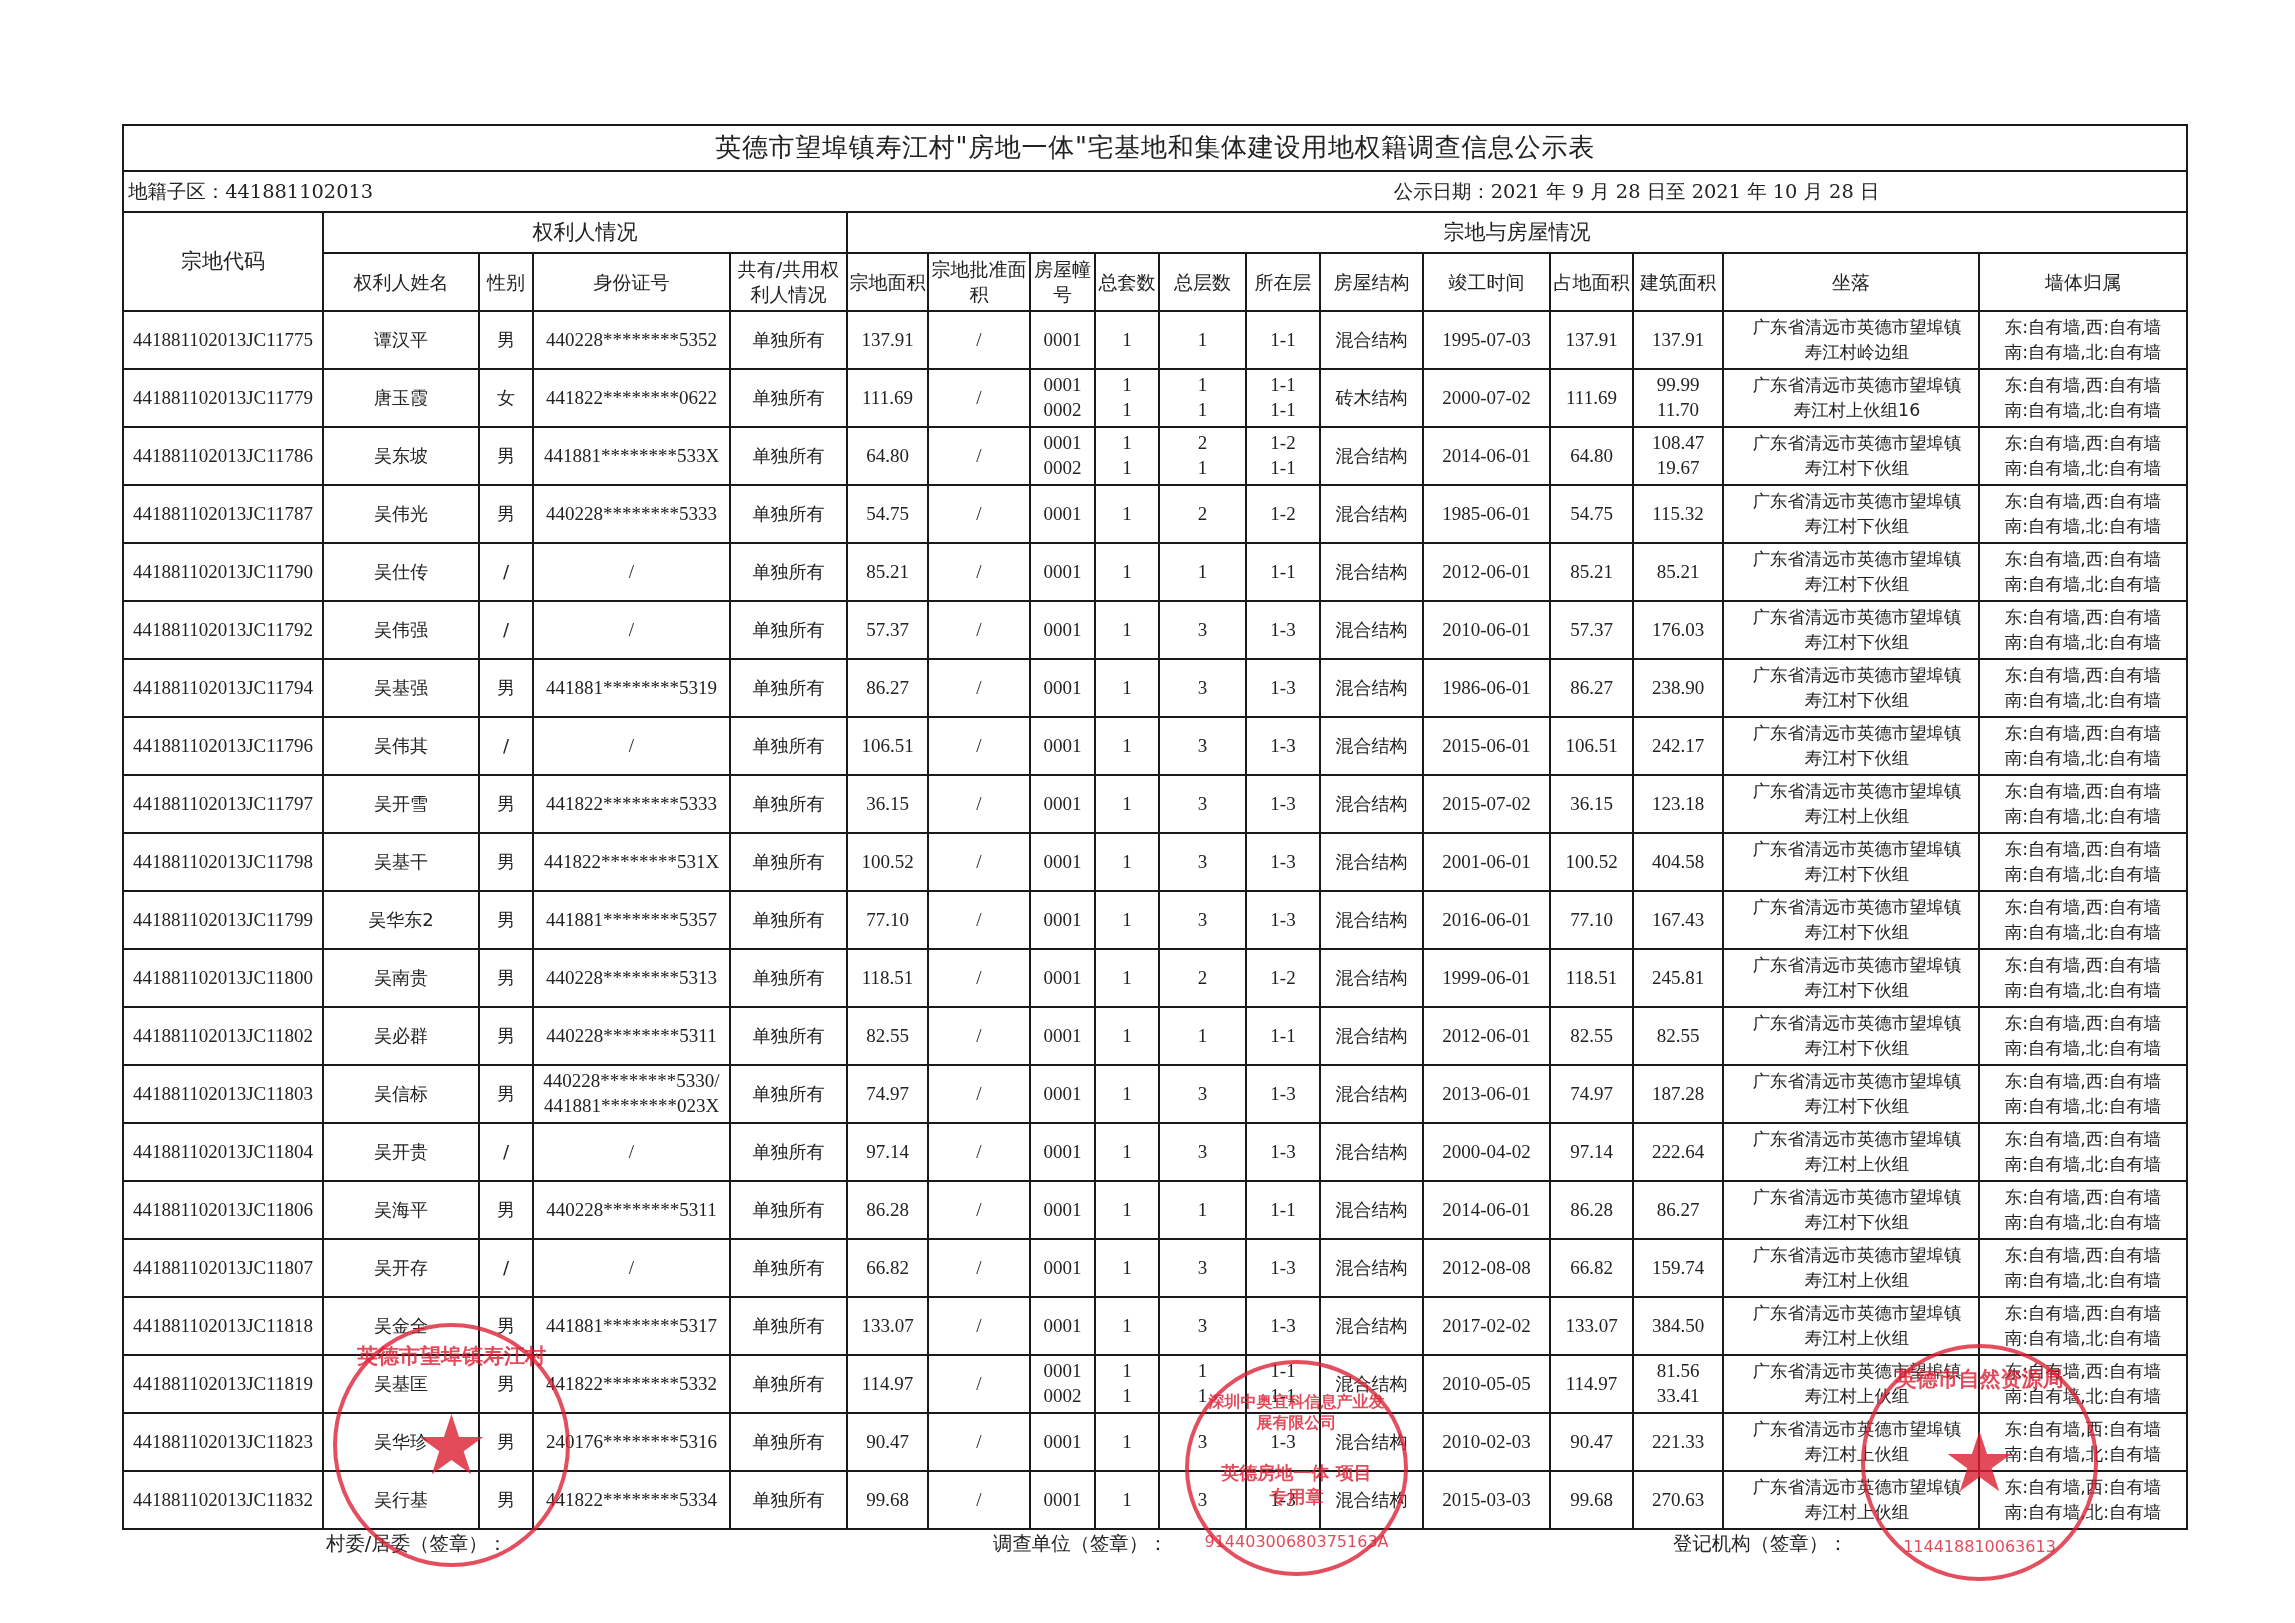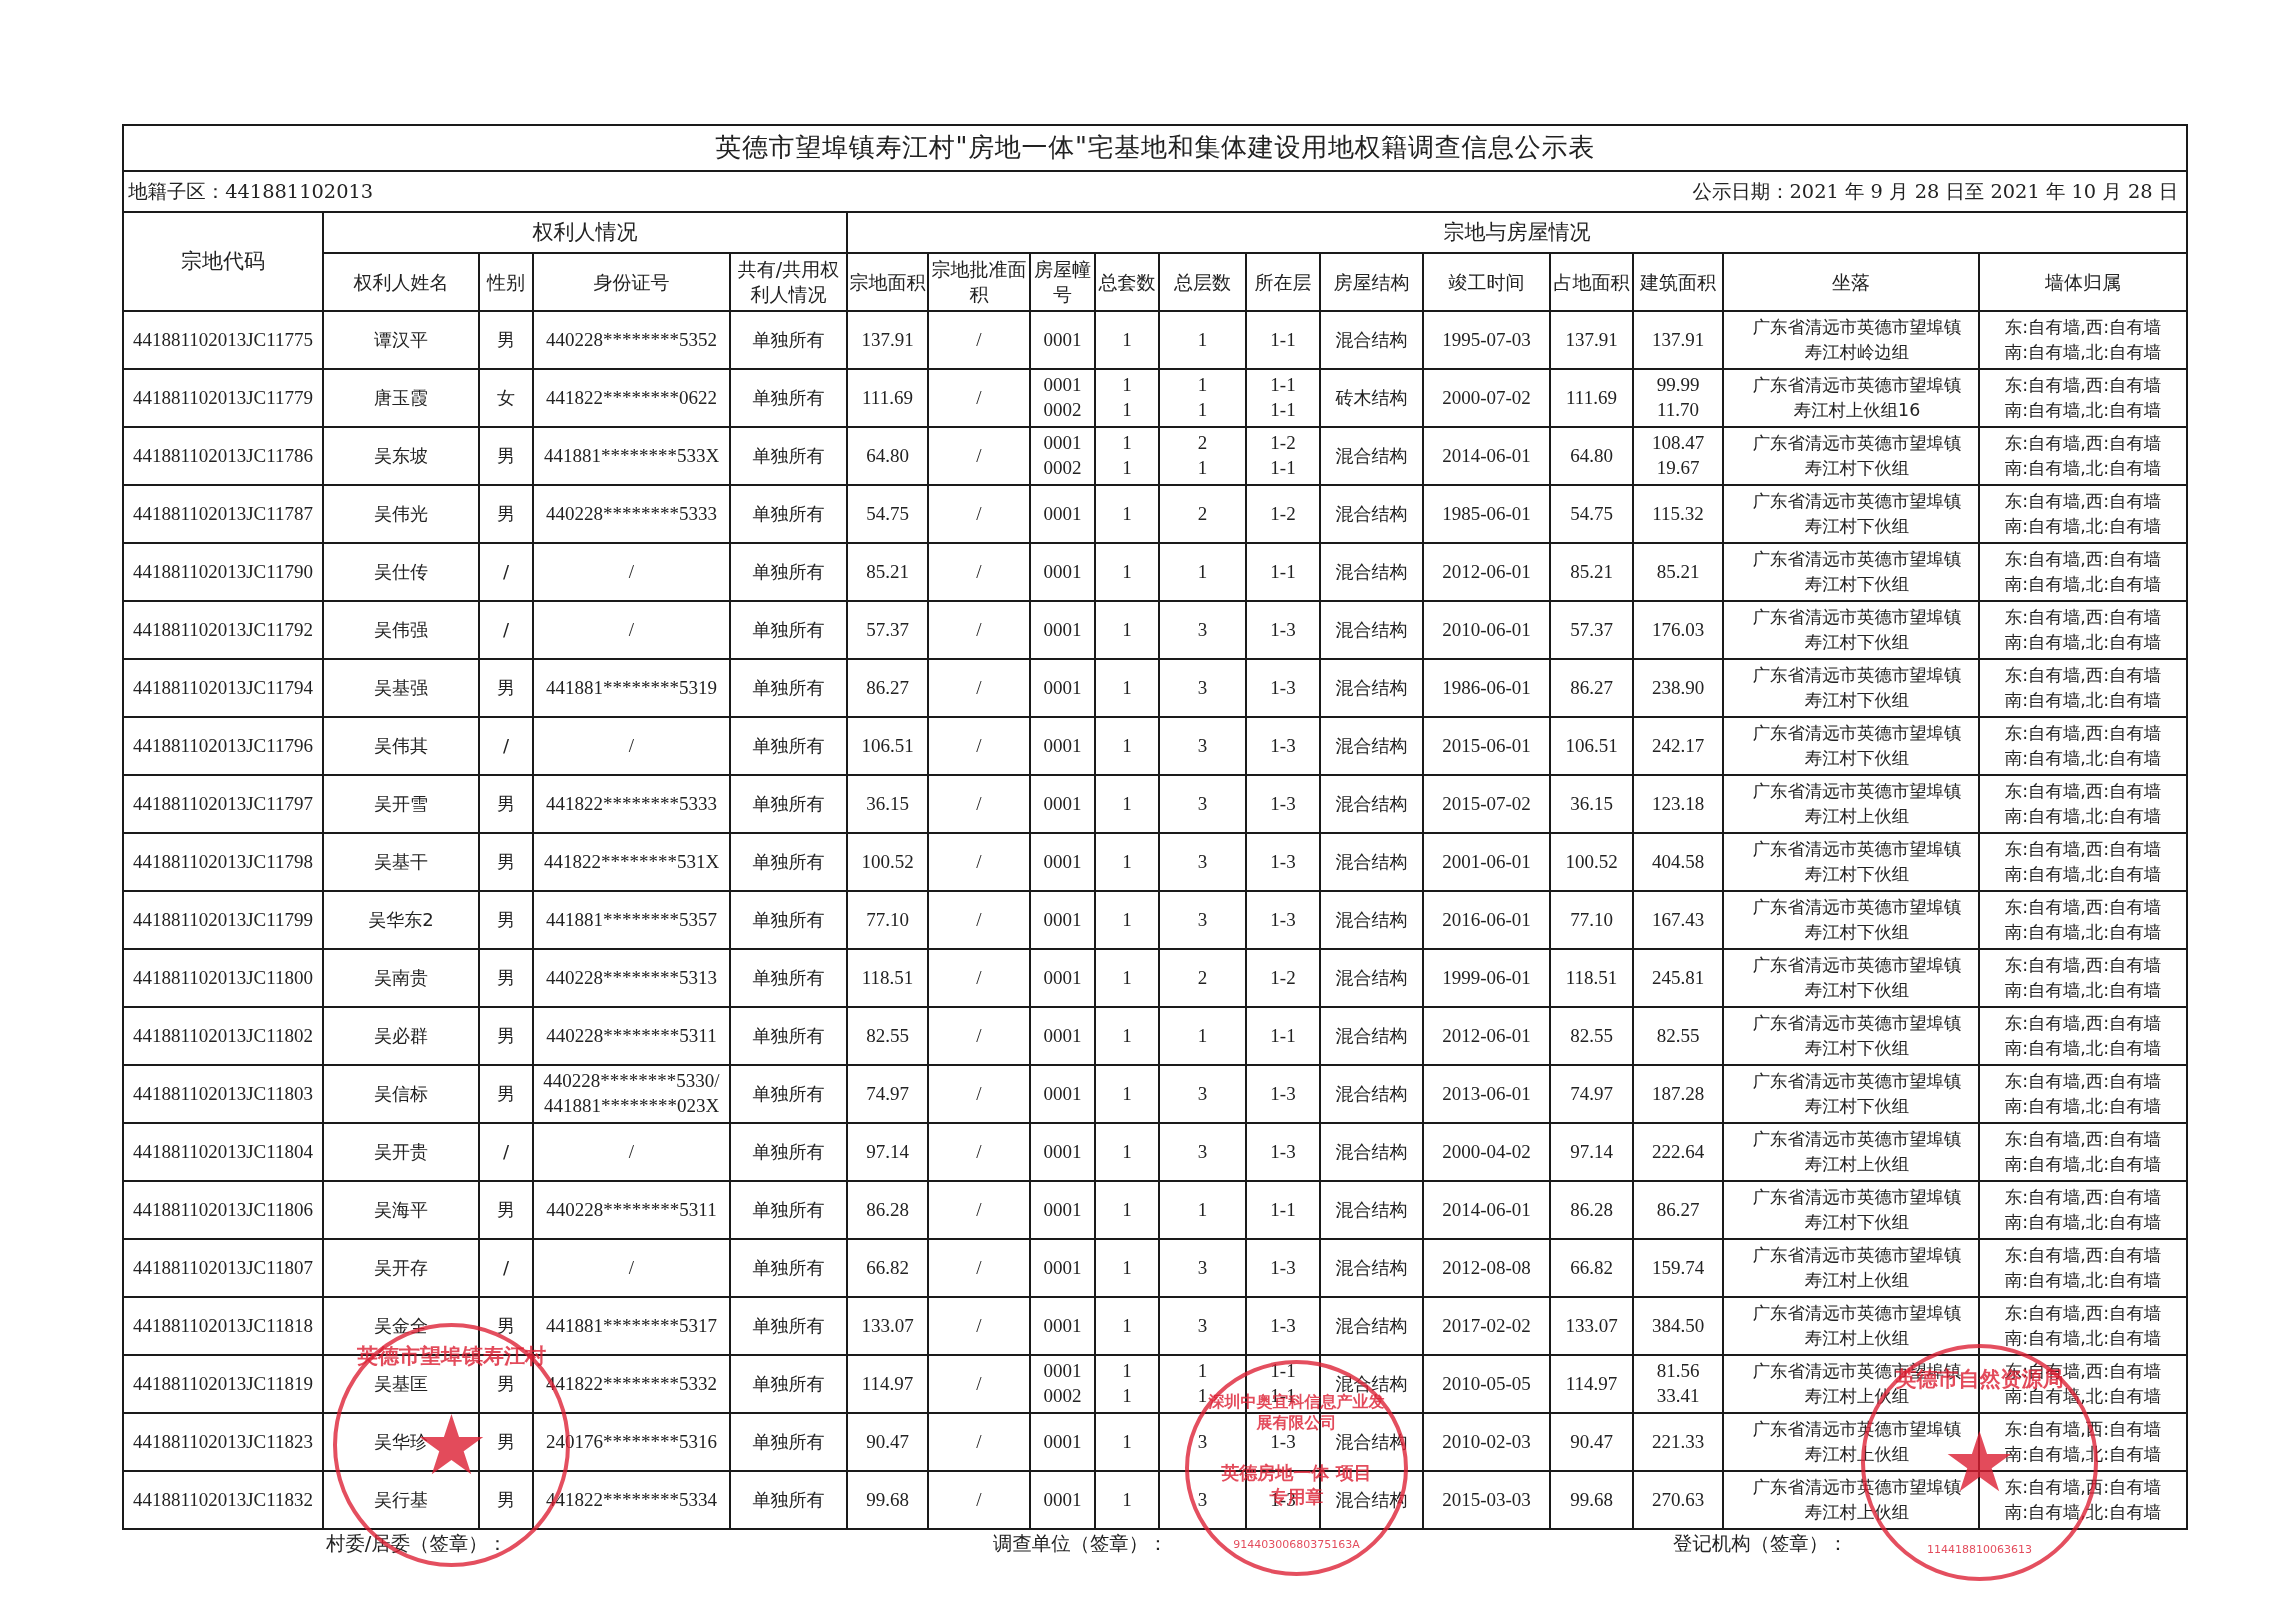--- a/index.html
+++ b/index.html
@@ -5,36 +5,36 @@
   html, body { margin:0; padding:0; background:#ffffff; }
   body { width:2295px; height:1623px; position:relative; overflow:hidden;
          font-family:"DejaVu Serif","Liberation Serif",serif; color:#222; }
   .sheet { position:absolute; left:122px; top:124px; width:2066px; }
   table { border-collapse:collapse; width:2066px; table-layout:fixed; }
   td, th { border:2.1px solid #1a1a1a; text-align:center; vertical-align:middle; padding:0;
            font-weight:normal; font-size:19px; line-height:1.3; }
   .title-row td { height:44px; font-size:26px; font-family:"DejaVu Sans","Liberation Sans",sans-serif; letter-spacing:0.7px; }
   .meta-row td { height:39px; font-size:19.4px; }
   .meta-left { text-align:left; padding-left:4.2px; border-right:none; }
-  .meta-right { text-align:right; padding-right:8px; border-left:none; }
+  .meta-right { padding-right:8px; border-left:none; }
   .grp-row th { height:39px; font-size:21px; font-family:"DejaVu Sans","Liberation Sans",sans-serif; }
   .col-row th { height:56px; font-size:19px; font-family:"DejaVu Sans","Liberation Sans",sans-serif; }
   .data-row td { height:56px; }
   .cn { font-family:"DejaVu Sans","Liberation Sans",sans-serif; font-size:18px; }
   .num { font-family:"Liberation Serif","DejaVu Serif",serif; font-size:19px; }
   .wall { font-size:17.4px; line-height:1.45; }
   .addr { font-size:17.4px; line-height:1.45;padding-left:12px; }
   .multi span { display:block; }
   .footer { position:absolute; top:1530px; font-size:19.4px; font-family:"DejaVu Sans","Liberation Sans",sans-serif; }
   .stamp { position:absolute; border:4.9px solid rgba(220,30,50,0.78); border-radius:50%;
            color:rgba(220,30,50,0.8); font-family:"DejaVu Sans","Liberation Sans",sans-serif;
            display:flex; align-items:center; justify-content:center; text-align:center; pointer-events:none; }
   .stamp .star { font-size:83px; line-height:1; }
   .stamp .txt { position:absolute; font-size:21px; font-weight:bold; }
-  .stamp .code { position:absolute; font-size:11px; }
+  .stamp .code { position:absolute; font-size:16px; }
 </style>
 </head>
 <body>
 
 <div class="sheet">
   <table>
     <colgroup>
       <col style="width:200px">
         <col style="width:156px">
         <col style="width:54px">

